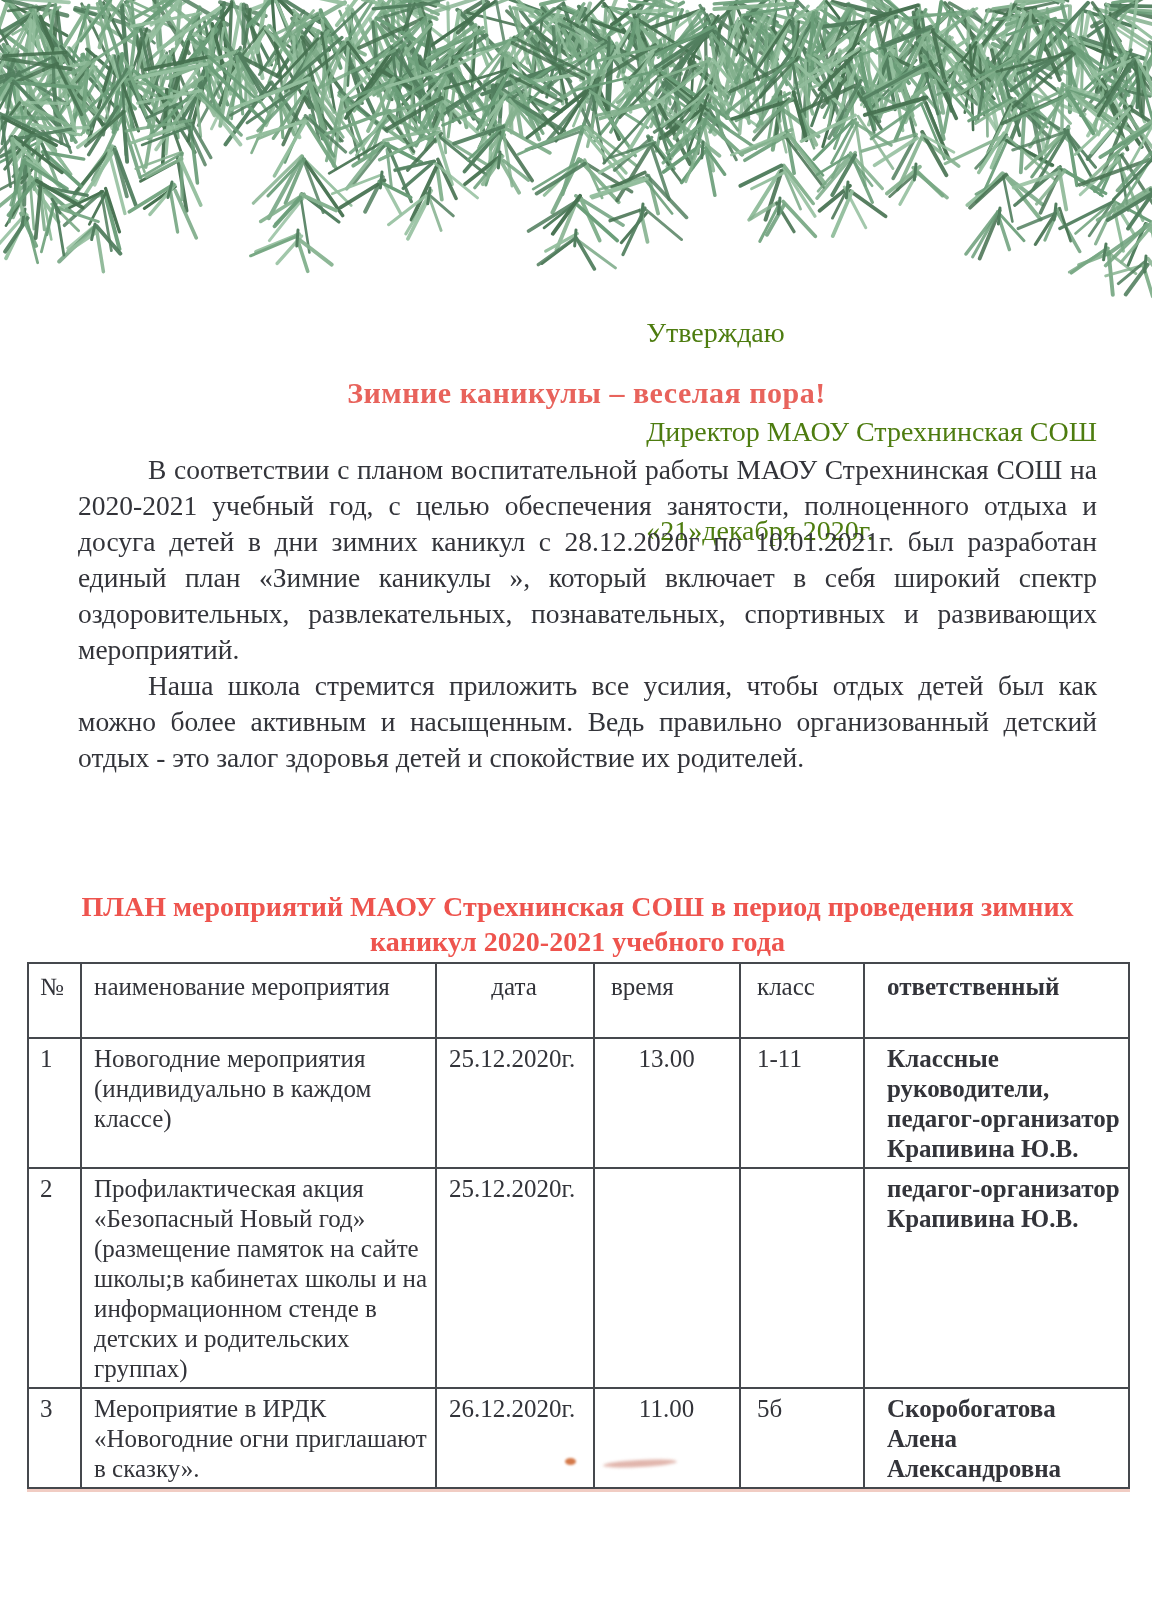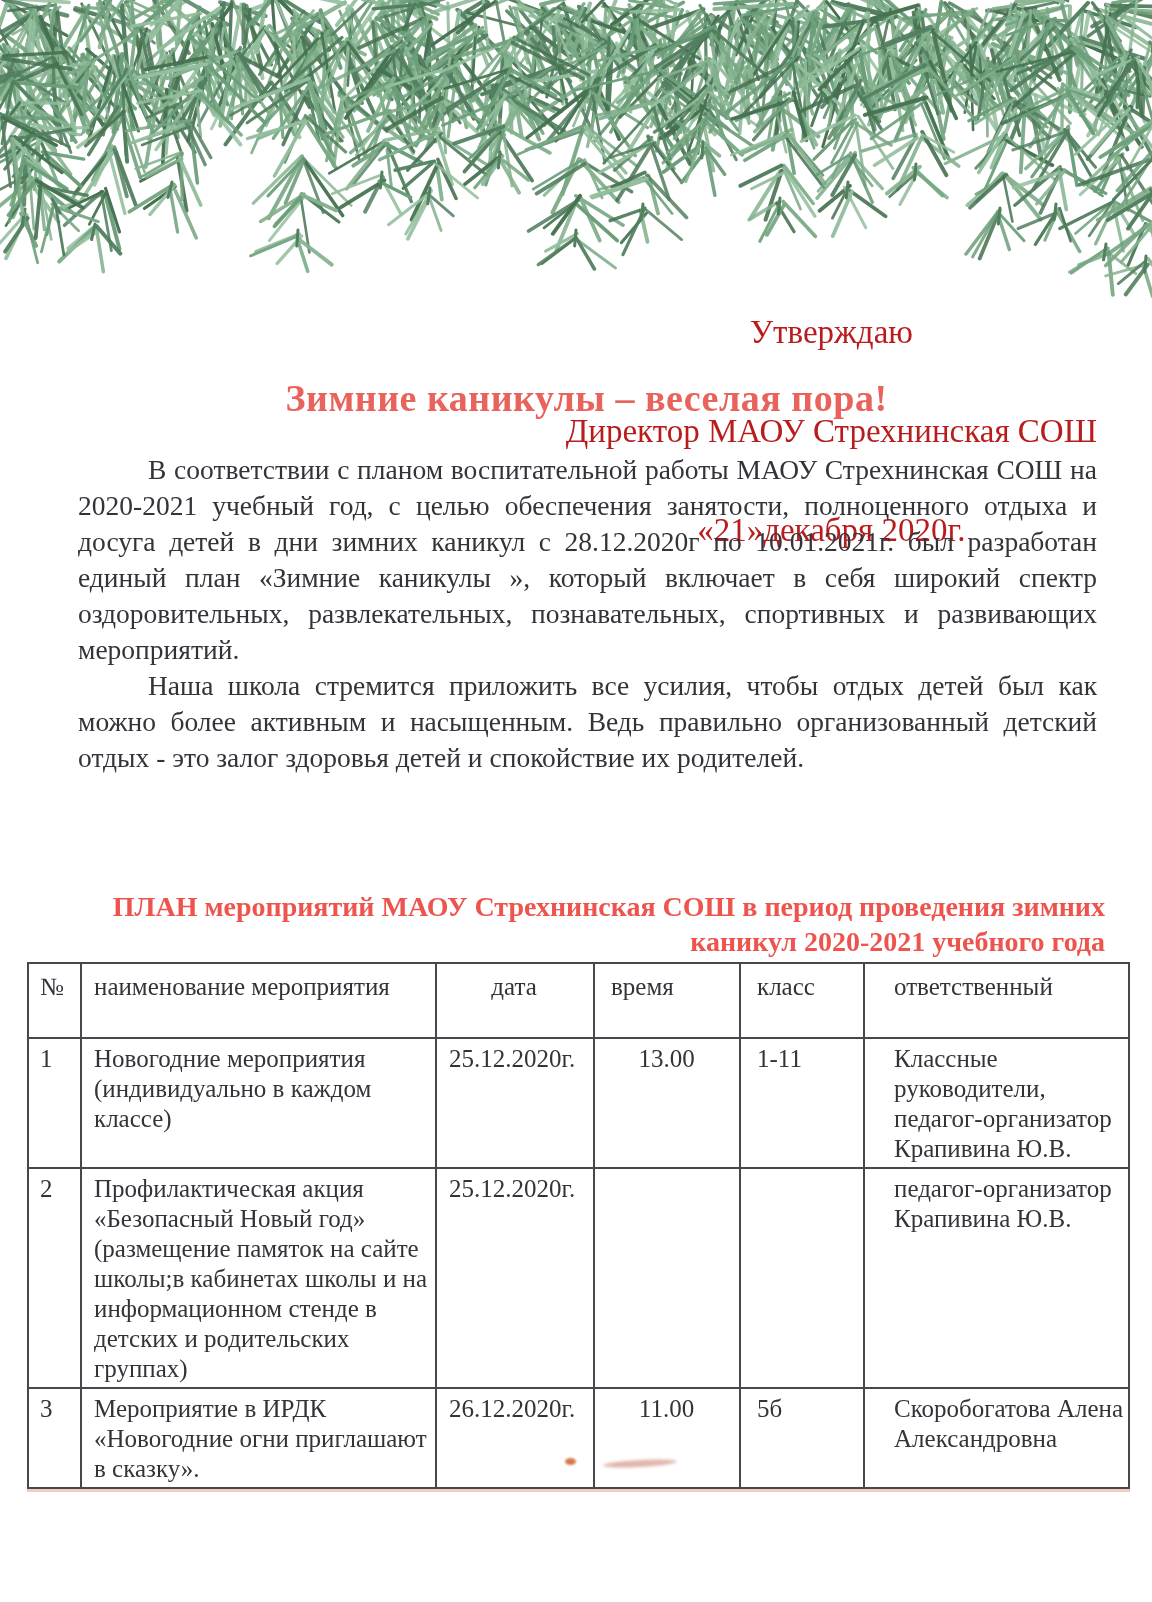--- a/index.html
+++ b/index.html
@@ -9,42 +9,42 @@
     font-family:"Liberation Serif", serif;
     color:#33343a;
     position:relative;
     overflow:hidden;
   }
   .page{position:absolute;inset:0;}
   #garland{position:absolute;top:0;left:0;pointer-events:none;}
 
   .approval{
     position:absolute;top:250px;right:55px;
-    font-size:33px;line-height:33px;
-    text-align:center;color:#b91c1c;
+    font-size:28px;line-height:33px;
+    text-align:left;color:#4d7c0f;
     white-space:pre;
   }
 
   .main-title{
     position:absolute;top:376px;left:78px;width:1017px;margin:0;
     text-align:center;
-    font-size:38px;font-weight:bold;color:#e8635c;
+    font-size:30px;font-weight:bold;color:#e8635c;
     letter-spacing:0.5px;
   }
 
   .body-text{
     position:absolute;top:452px;left:78px;width:1019px;
     font-size:27.5px;line-height:36px;
     text-align:justify;
   }
   .body-text p{margin:0;text-indent:70px;}
 
   .plan-title{
     position:absolute;top:889px;left:50px;width:1055px;margin:0;
-    text-align:right;
+    text-align:center;
     font-size:28px;line-height:35px;font-weight:bold;
     color:#ee544e;
   }
 
   table.events{
     position:absolute;top:962px;left:27px;width:1101px;
     border-collapse:collapse;table-layout:fixed;
     font-size:25px;line-height:30px;color:#33343a;
     box-shadow:0 3px 0 rgba(210,85,55,0.30);
   }
@@ -59,21 +59,21 @@
   .events thead tr{height:75px;}
   .events tr.r1{height:118px;}
   .events tr.r2{height:207px;}
   .events tr.r3{height:85px;}
   .events .c-num{padding-left:11px;}
   .events th.c-date{text-align:center;padding-left:4px;}
   .events td.c-date{padding-left:12px;}
   .events th.c-time{padding-left:16px;}
   .events td.c-time{text-align:center;padding-left:5px;}
   .events .c-grade{padding-left:16px;border-radius:8px;}
-  .events .c-resp{padding-left:29px;padding-right:2px;}
+  .events .c-resp{padding-left:22px;padding-right:2px;font-weight:bold;}
   .events td.date-low{}
 
   .smudge{
     position:absolute;left:603px;top:1460px;width:74px;height:7px;
     background:rgba(188,92,72,0.45);
     border-radius:50%;
     filter:blur(1.5px);
     transform:rotate(-3deg);
   }
   .smudge-dot{

